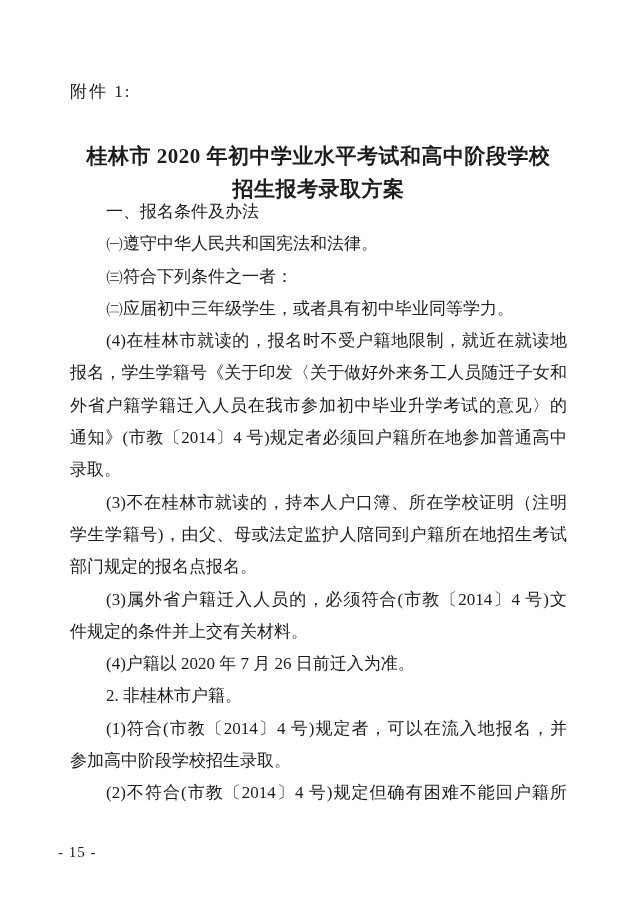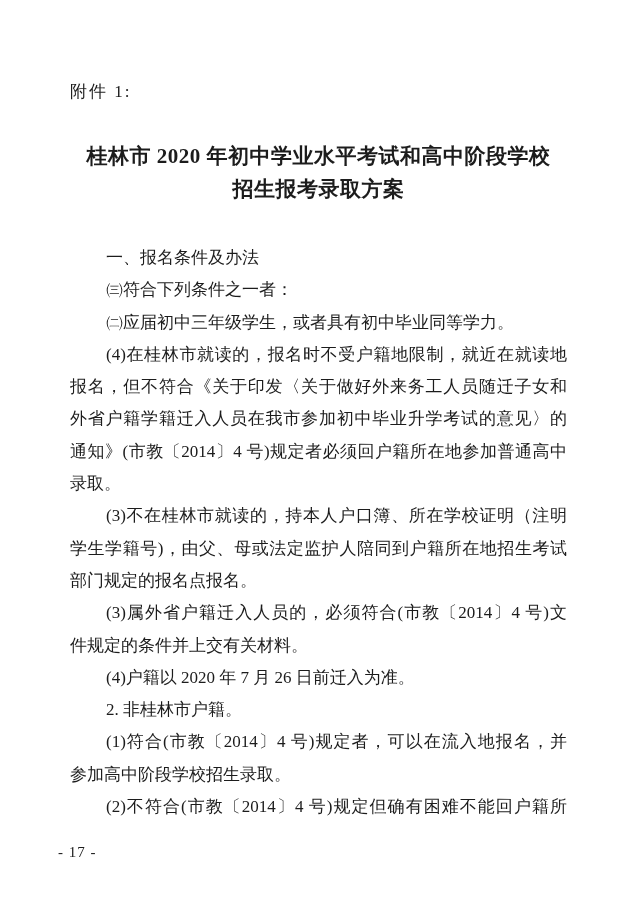--- a/index.html
+++ b/index.html
@@ -36,21 +36,20 @@
     margin-top: 28px;
   }
   .content {
     position: absolute;
     left: 70px;
     top: 196px;
     width: 497px;
     font-size: 17px;
     line-height: 32.3px;
     letter-spacing: 0px;
-    margin-top: 46px;
   }
   .content p {
     margin: 0;
     padding: 0;
     text-align: left;
   }
   .content p.ind {
     text-indent: 36px;
   }
   .content p.fill {
@@ -73,34 +72,35 @@
   <div class="attachment">附件 1:</div>
 
   <div class="title-block">
     <div>桂林市 2020 年初中学业水平考试和高中阶段学校</div>
     <div>招生报考录取方案</div>
   </div>
 
   <div class="content">
     <p class="ind">一、报名条件及办法</p>
 
+    <p class="ind">㈠遵守中华人民共和国宪法和法律。</p>
     <p class="ind">㈢符合下列条件之一者：</p>
     <p class="ind">㈡应届初中三年级学生，或者具有初中毕业同等学力。</p>
     <p class="ind fill">(4)在桂林市就读的，报名时不受户籍地限制，就近在就读地</p>
-    <p class="fill">报名，但不符合《关于印发〈关于做好外来务工人员随迁子女和</p>
+    <p class="fill">报名，学生学籍号《关于印发〈关于做好外来务工人员随迁子女和</p>
     <p class="fill">外省户籍学籍迁入人员在我市参加初中毕业升学考试的意见〉的</p>
     <p class="fill">通知》(市教〔2014〕4 号)规定者必须回户籍所在地参加普通高中</p>
     <p>录取。</p>
     <p class="ind fill">(3)不在桂林市就读的，持本人户口簿、所在学校证明（注明</p>
     <p class="fill">学生学籍号)，由父、母或法定监护人陪同到户籍所在地招生考试</p>
     <p>部门规定的报名点报名。</p>
     <p class="ind fill">(3)属外省户籍迁入人员的，必须符合(市教〔2014〕4 号)文</p>
     <p>件规定的条件并上交有关材料。</p>
     <p class="ind">(4)户籍以 2020 年 7 月 26 日前迁入为准。</p>
     <p class="ind">2. 非桂林市户籍。</p>
     <p class="ind fill">(1)符合(市教〔2014〕4 号)规定者，可以在流入地报名，并</p>
     <p>参加高中阶段学校招生录取。</p>
     <p class="ind fill">(2)不符合(市教〔2014〕4 号)规定但确有困难不能回户籍所</p>
   </div>
 
-  <div class="footer">- 17 -</div>
+  <div class="footer">- 15 -</div>
 
 </div>
 
 </body></html>

